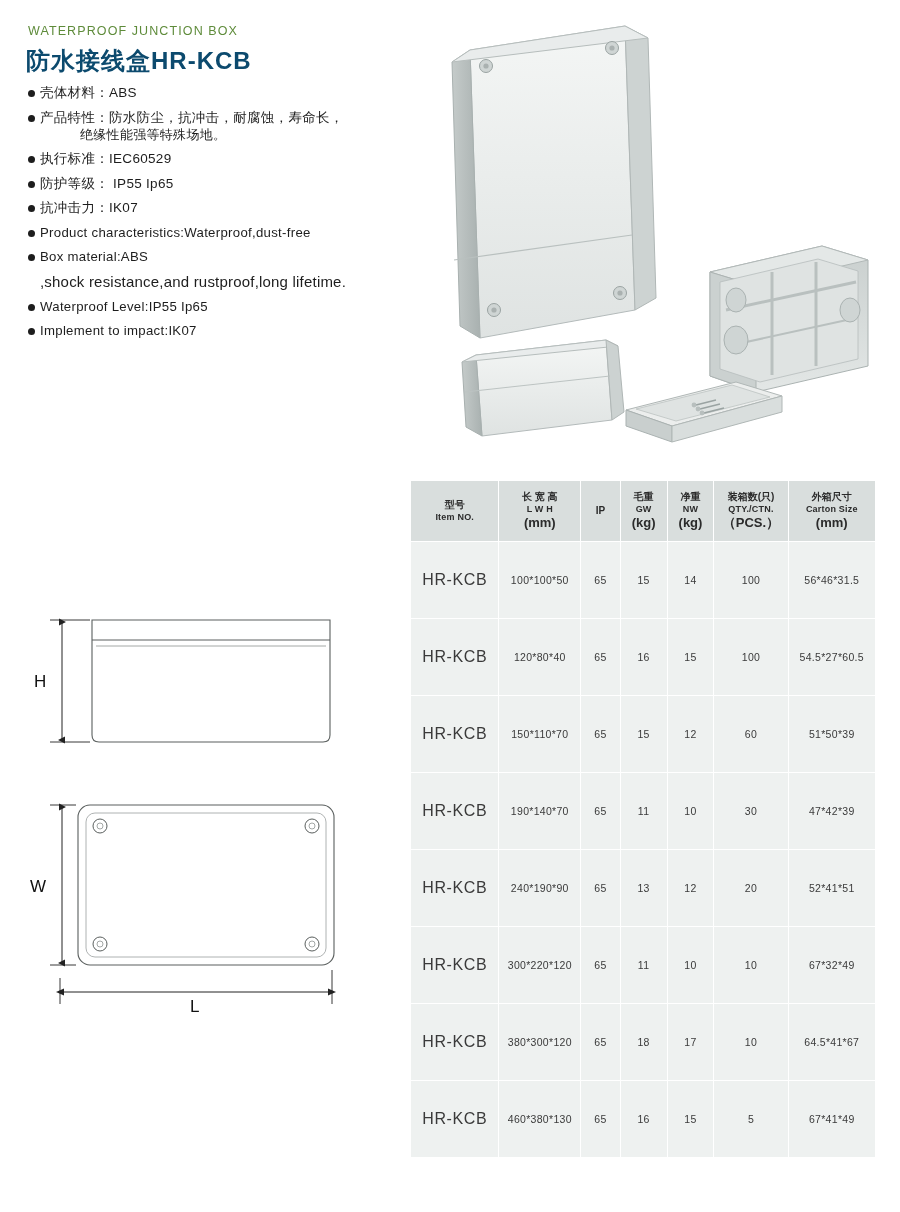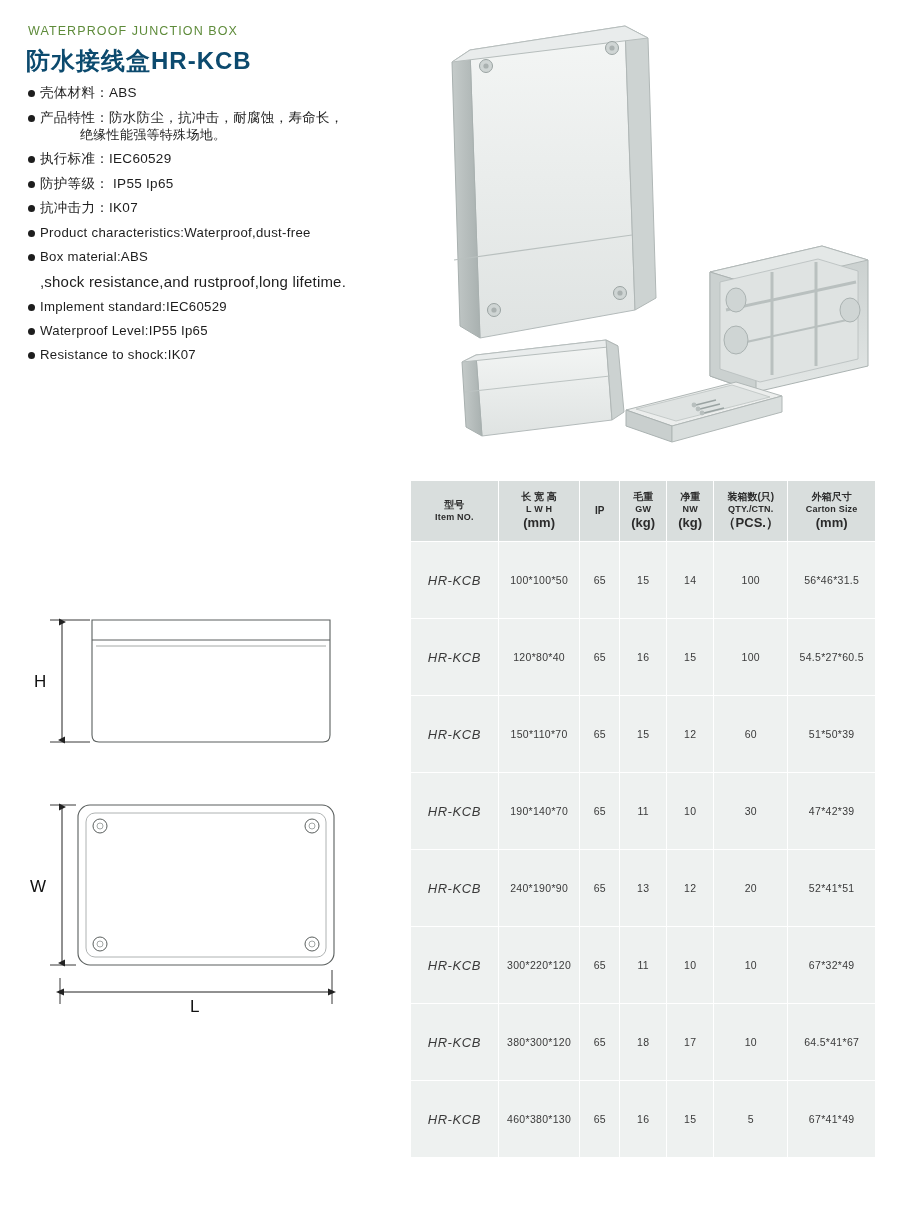--- a/index.html
+++ b/index.html
@@ -85,21 +85,21 @@
     background:#eef1f0;
     border:1px solid #ffffff;
     text-align:center;
     vertical-align:middle;
     height:74px;
     font-size:10.5px;
     letter-spacing:.3px;
     color:#3a3a3a;
   }
   tbody tr:nth-child(even) td{background:#eef1f0;}
-  td.model{font-size:13px;letter-spacing:.6px;font-style:italic;}
+  td.model{font-size:16px;letter-spacing:.6px;}
   .c0{width:95px}.c1{width:80px}.c2{width:40px}.c3{width:46px}
   .c4{width:46px}.c5{width:72px}.c6{width:87px}
 </style>
 </head>
 <body>
 
 <div class="page">
 
   <div class="eyebrow">WATERPROOF JUNCTION BOX</div>
   <div class="title">防水接线盒HR-KCB</div>
@@ -130,29 +130,25 @@
       <span class="dot"></span>
       <span class="txt">Product characteristics:Waterproof,dust-free</span>
     </div>
     <div class="spec-row">
       <span class="dot"></span>
       <span class="txt">Box material:ABS</span>
     </div>
     <div class="spec-plain">,shock resistance,and rustproof,long lifetime.</div>
     <div class="spec-row">
       <span class="dot"></span>
-      <span class="txt">Implement standard:IEC60529</span>
+      <span class="txt">Waterproof Level:IP55 Ip65</span>
     </div>
     <div class="spec-row">
       <span class="dot"></span>
-      <span class="txt">Waterproof Level:IP55 Ip65</span>
-    </div>
-    <div class="spec-row">
-      <span class="dot"></span>
-      <span class="txt">Resistance to shock:IK07</span>
+      <span class="txt">Implement to impact:IK07</span>
     </div>
   </div>
 
   <div class="photo">
     <svg width="470" height="450" viewBox="0 0 470 450" xmlns="http://www.w3.org/2000/svg">
       <defs>
         <linearGradient id="gBody" x1="0" y1="0" x2="1" y2="1">
           <stop offset="0%" stop-color="#eceeed"></stop>
           <stop offset="55%" stop-color="#d7dcdb"></stop>
           <stop offset="100%" stop-color="#bcc3c2"></stop>

